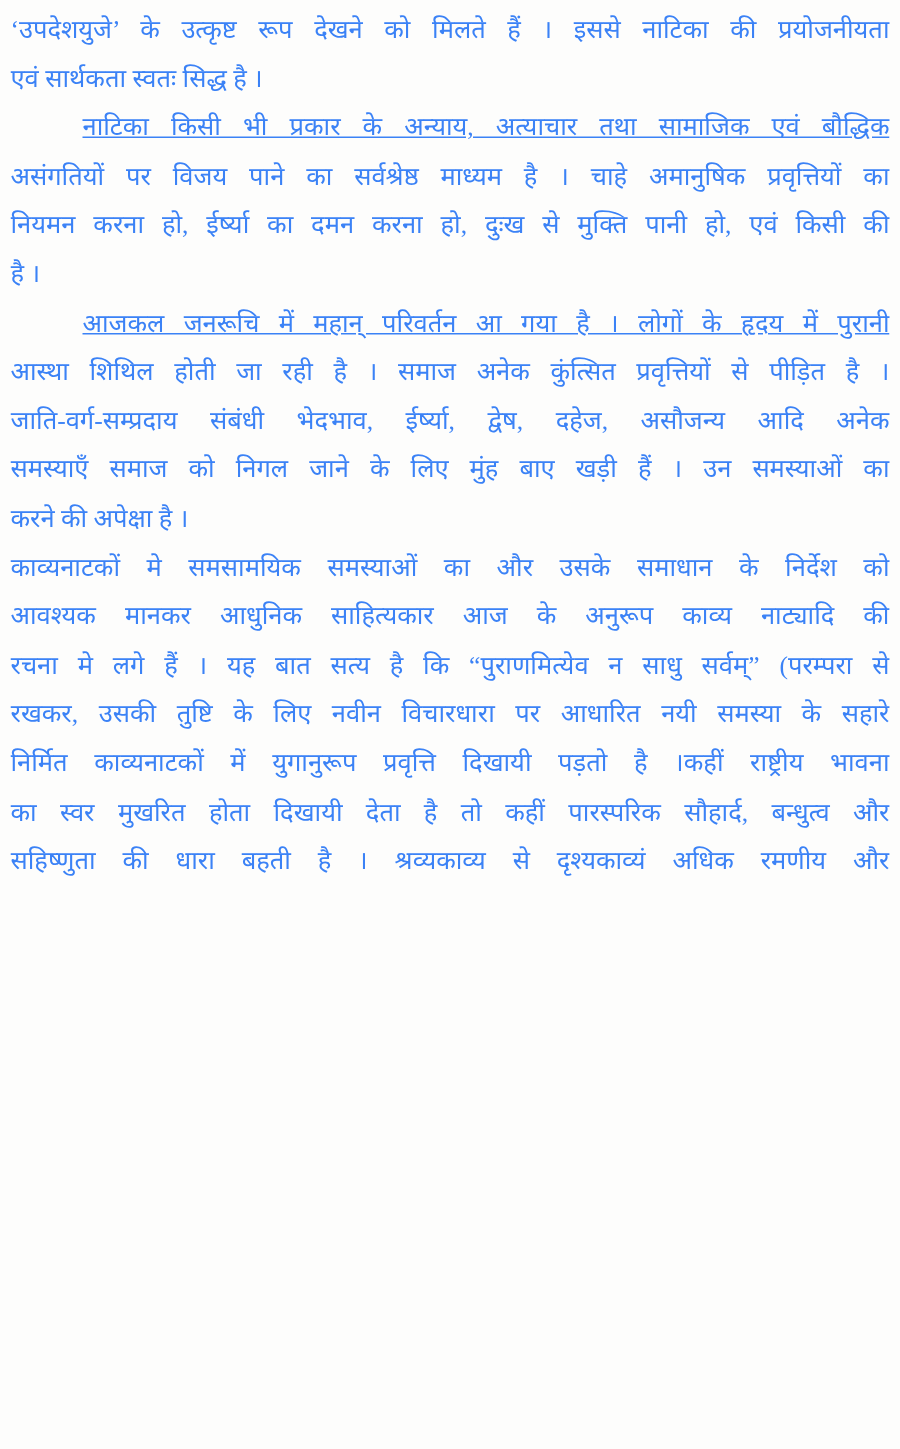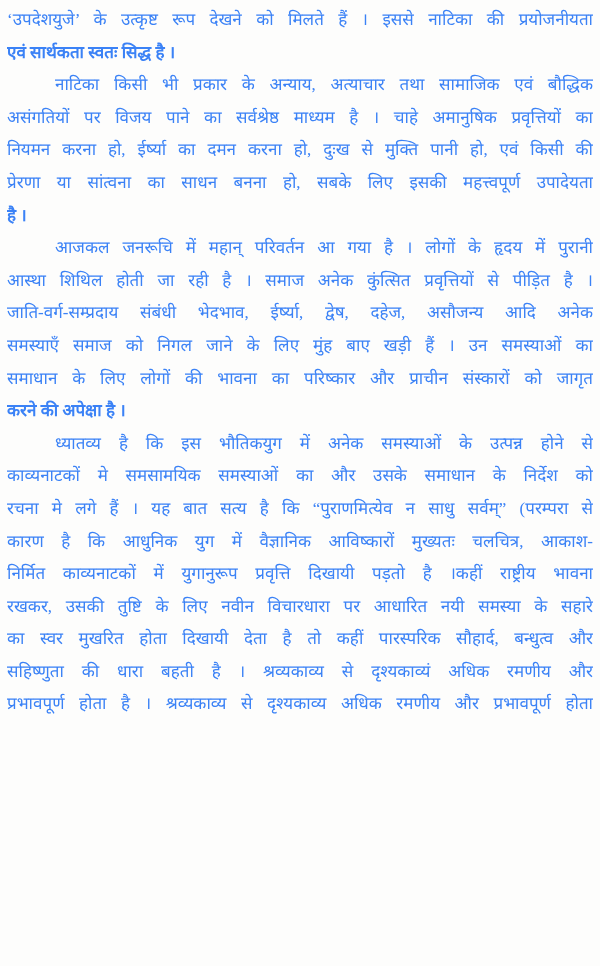--- a/index.html
+++ b/index.html
@@ -24,53 +24,48 @@
     line-height: 32.6px;
     overflow: hidden;
     text-align: justify;
     text-align-last: justify;
     white-space: nowrap;
     letter-spacing: 0px;
   }
   .line.last {
     text-align: center;
     text-align-last: left;
-    font-weight: bold;
   }
-  .line.indent { padding-left: 48px; }
+  .line.indent { padding-left: 48px; text-decoration: underline; }
 </style>
 </head>
 <body>
 
 <div class="page">
   <div>
       <div class="paragraph">
         <div class="line">‘उपदेशयुजे’ के उत्कृष्ट रूप देखने को मिलते हैं । इससे नाटिका की प्रयोजनीयता</div>
         <div class="line last">एवं सार्थकता स्वतः सिद्ध है ।</div>
       </div>
       <div class="paragraph">
         <div class="line indent">नाटिका किसी भी प्रकार के अन्याय, अत्याचार तथा सामाजिक एवं बौद्धिक</div>
         <div class="line">असंगतियों पर विजय पाने का सर्वश्रेष्ठ माध्यम है । चाहे अमानुषिक प्रवृत्तियों का</div>
         <div class="line">नियमन करना हो, ईर्ष्या का दमन करना हो, दुःख से मुक्ति पानी हो, एवं किसी की</div>
-        <div class="line">प्रेरणा या सांत्वना का साधन बनना हो, सबके लिए इसकी महत्त्वपूर्ण उपादेयता</div>
         <div class="line last">है ।</div>
       </div>
       <div class="paragraph">
         <div class="line indent">आजकल जनरूचि में महान् परिवर्तन आ गया है । लोगों के हृदय में पुरानी</div>
         <div class="line">आस्था शिथिल होती जा रही है । समाज अनेक कुंत्सित प्रवृत्तियों से पीड़ित है ।</div>
         <div class="line">जाति-वर्ग-सम्प्रदाय संबंधी भेदभाव, ईर्ष्या, द्वेष, दहेज, असौजन्य आदि अनेक</div>
         <div class="line">समस्याएँ समाज को निगल जाने के लिए मुंह बाए खड़ी हैं । उन समस्याओं का</div>
-        <div class="line">समाधान के लिए लोगों की भावना का परिष्कार और प्राचीन संस्कारों को जागृत</div>
         <div class="line last">करने की अपेक्षा है ।</div>
       </div>
       <div class="paragraph">
-        <div class="line indent">ध्यातव्य है कि इस भौतिकयुग में अनेक समस्याओं के उत्पन्न होने से</div>
         <div class="line">काव्यनाटकों मे समसामयिक समस्याओं का और उसके समाधान के निर्देश को</div>
+        <div class="line">आवश्यक मानकर आधुनिक साहित्यकार आज के अनुरूप काव्य नाट्यादि की</div>
         <div class="line">रचना मे लगे हैं । यह बात सत्य है कि “पुराणमित्येव न साधु सर्वम्” (परम्परा से</div>
-        <div class="line">कारण है कि आधुनिक युग में वैज्ञानिक आविष्कारों मुख्यतः चलचित्र, आकाश-</div>
+        <div class="line">रखकर, उसकी तुष्टि के लिए नवीन विचारधारा पर आधारित नयी समस्या के सहारे</div>
         <div class="line">निर्मित काव्यनाटकों में युगानुरूप प्रवृत्ति दिखायी पड़तो है ।कहीं राष्ट्रीय भावना</div>
-        <div class="line">रखकर, उसकी तुष्टि के लिए नवीन विचारधारा पर आधारित नयी समस्या के सहारे</div>
         <div class="line">का स्वर मुखरित होता दिखायी देता है तो कहीं पारस्परिक सौहार्द, बन्धुत्व और</div>
         <div class="line">सहिष्णुता की धारा बहती है । श्रव्यकाव्य से दृश्यकाव्यं अधिक रमणीय और</div>
-        <div class="line">प्रभावपूर्ण होता है । श्रव्यकाव्य से दृश्यकाव्य अधिक रमणीय और प्रभावपूर्ण होता</div>
       </div>
     </div>
 </div>
 
 </body></html>

